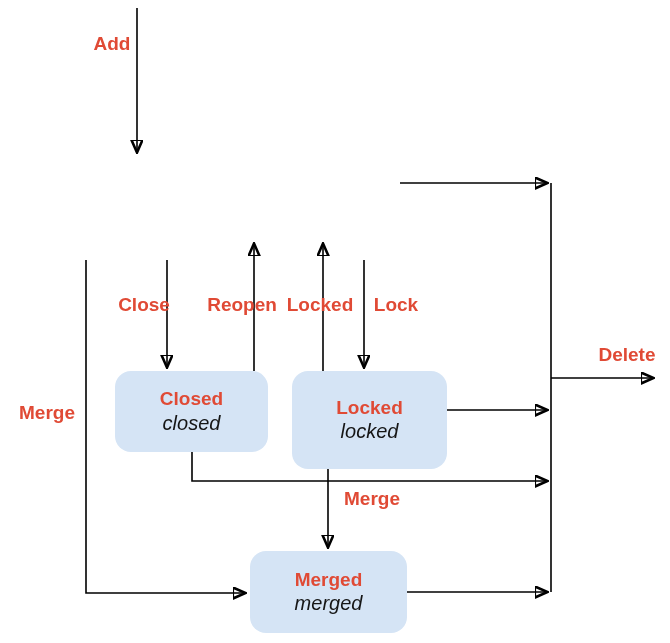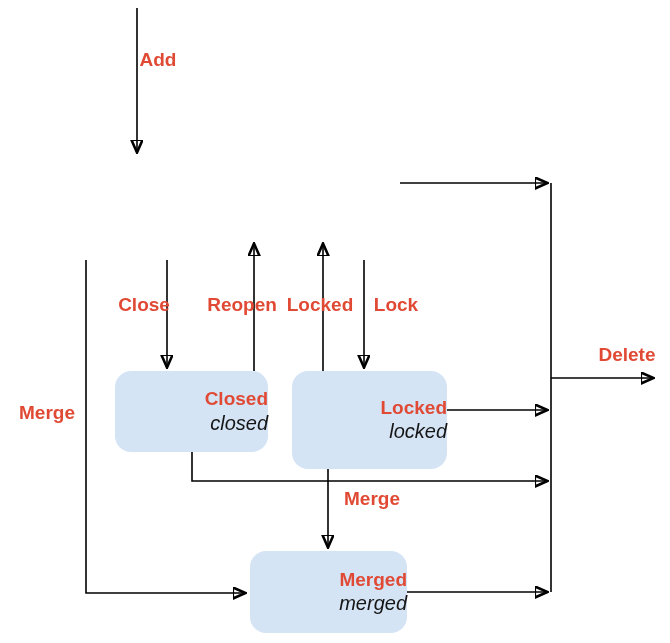--- a/index.html
+++ b/index.html
@@ -60,21 +60,21 @@
     justify-content:center;
   }
   .sub-state.opened{left:10px;width:153px;}
   .sub-state.reopened{left:183px;width:155px;}
   .state-box{
     position:absolute;
     background:var(--state-fill);
     border-radius:16px;
     display:flex;
     flex-direction:column;
-    align-items:flex-end;
+    align-items:center;
     justify-content:center;
     line-height:1.25;
   }
   .state-box.closed{left:115px;top:371px;width:153px;height:81px;}
   .state-box.locked{left:292px;top:371px;width:155px;height:98px;}
   .state-box.merged{left:250px;top:551px;width:157px;height:82px;}
   .state-label{
     font-weight:bold;
     font-size:19px;
     color:var(--action-text);
@@ -85,21 +85,21 @@
     color:var(--state-name-text);
   }
   .edge-label{
     position:absolute;
     transform:translate(-50%,-50%);
     font-weight:bold;
     font-size:19px;
     color:var(--action-text);
     white-space:nowrap;
   }
-  .edge-label.add{left:112px;top:60px;margin-left:46px;}
+  .edge-label.add{left:112px;top:44px;}
   .edge-label.close{left:144px;top:305px;}
   .edge-label.reopen{left:242px;top:305px;}
   .edge-label.unlock{left:320px;top:305px;}
   .edge-label.lock{left:396px;top:305px;}
   .edge-label.merge-left{left:47px;top:413px;}
   .edge-label.merge-bottom{left:372px;top:499px;}
   .edge-label.delete{left:627px;top:355px;}
 </style>
 </head>
 <body>

